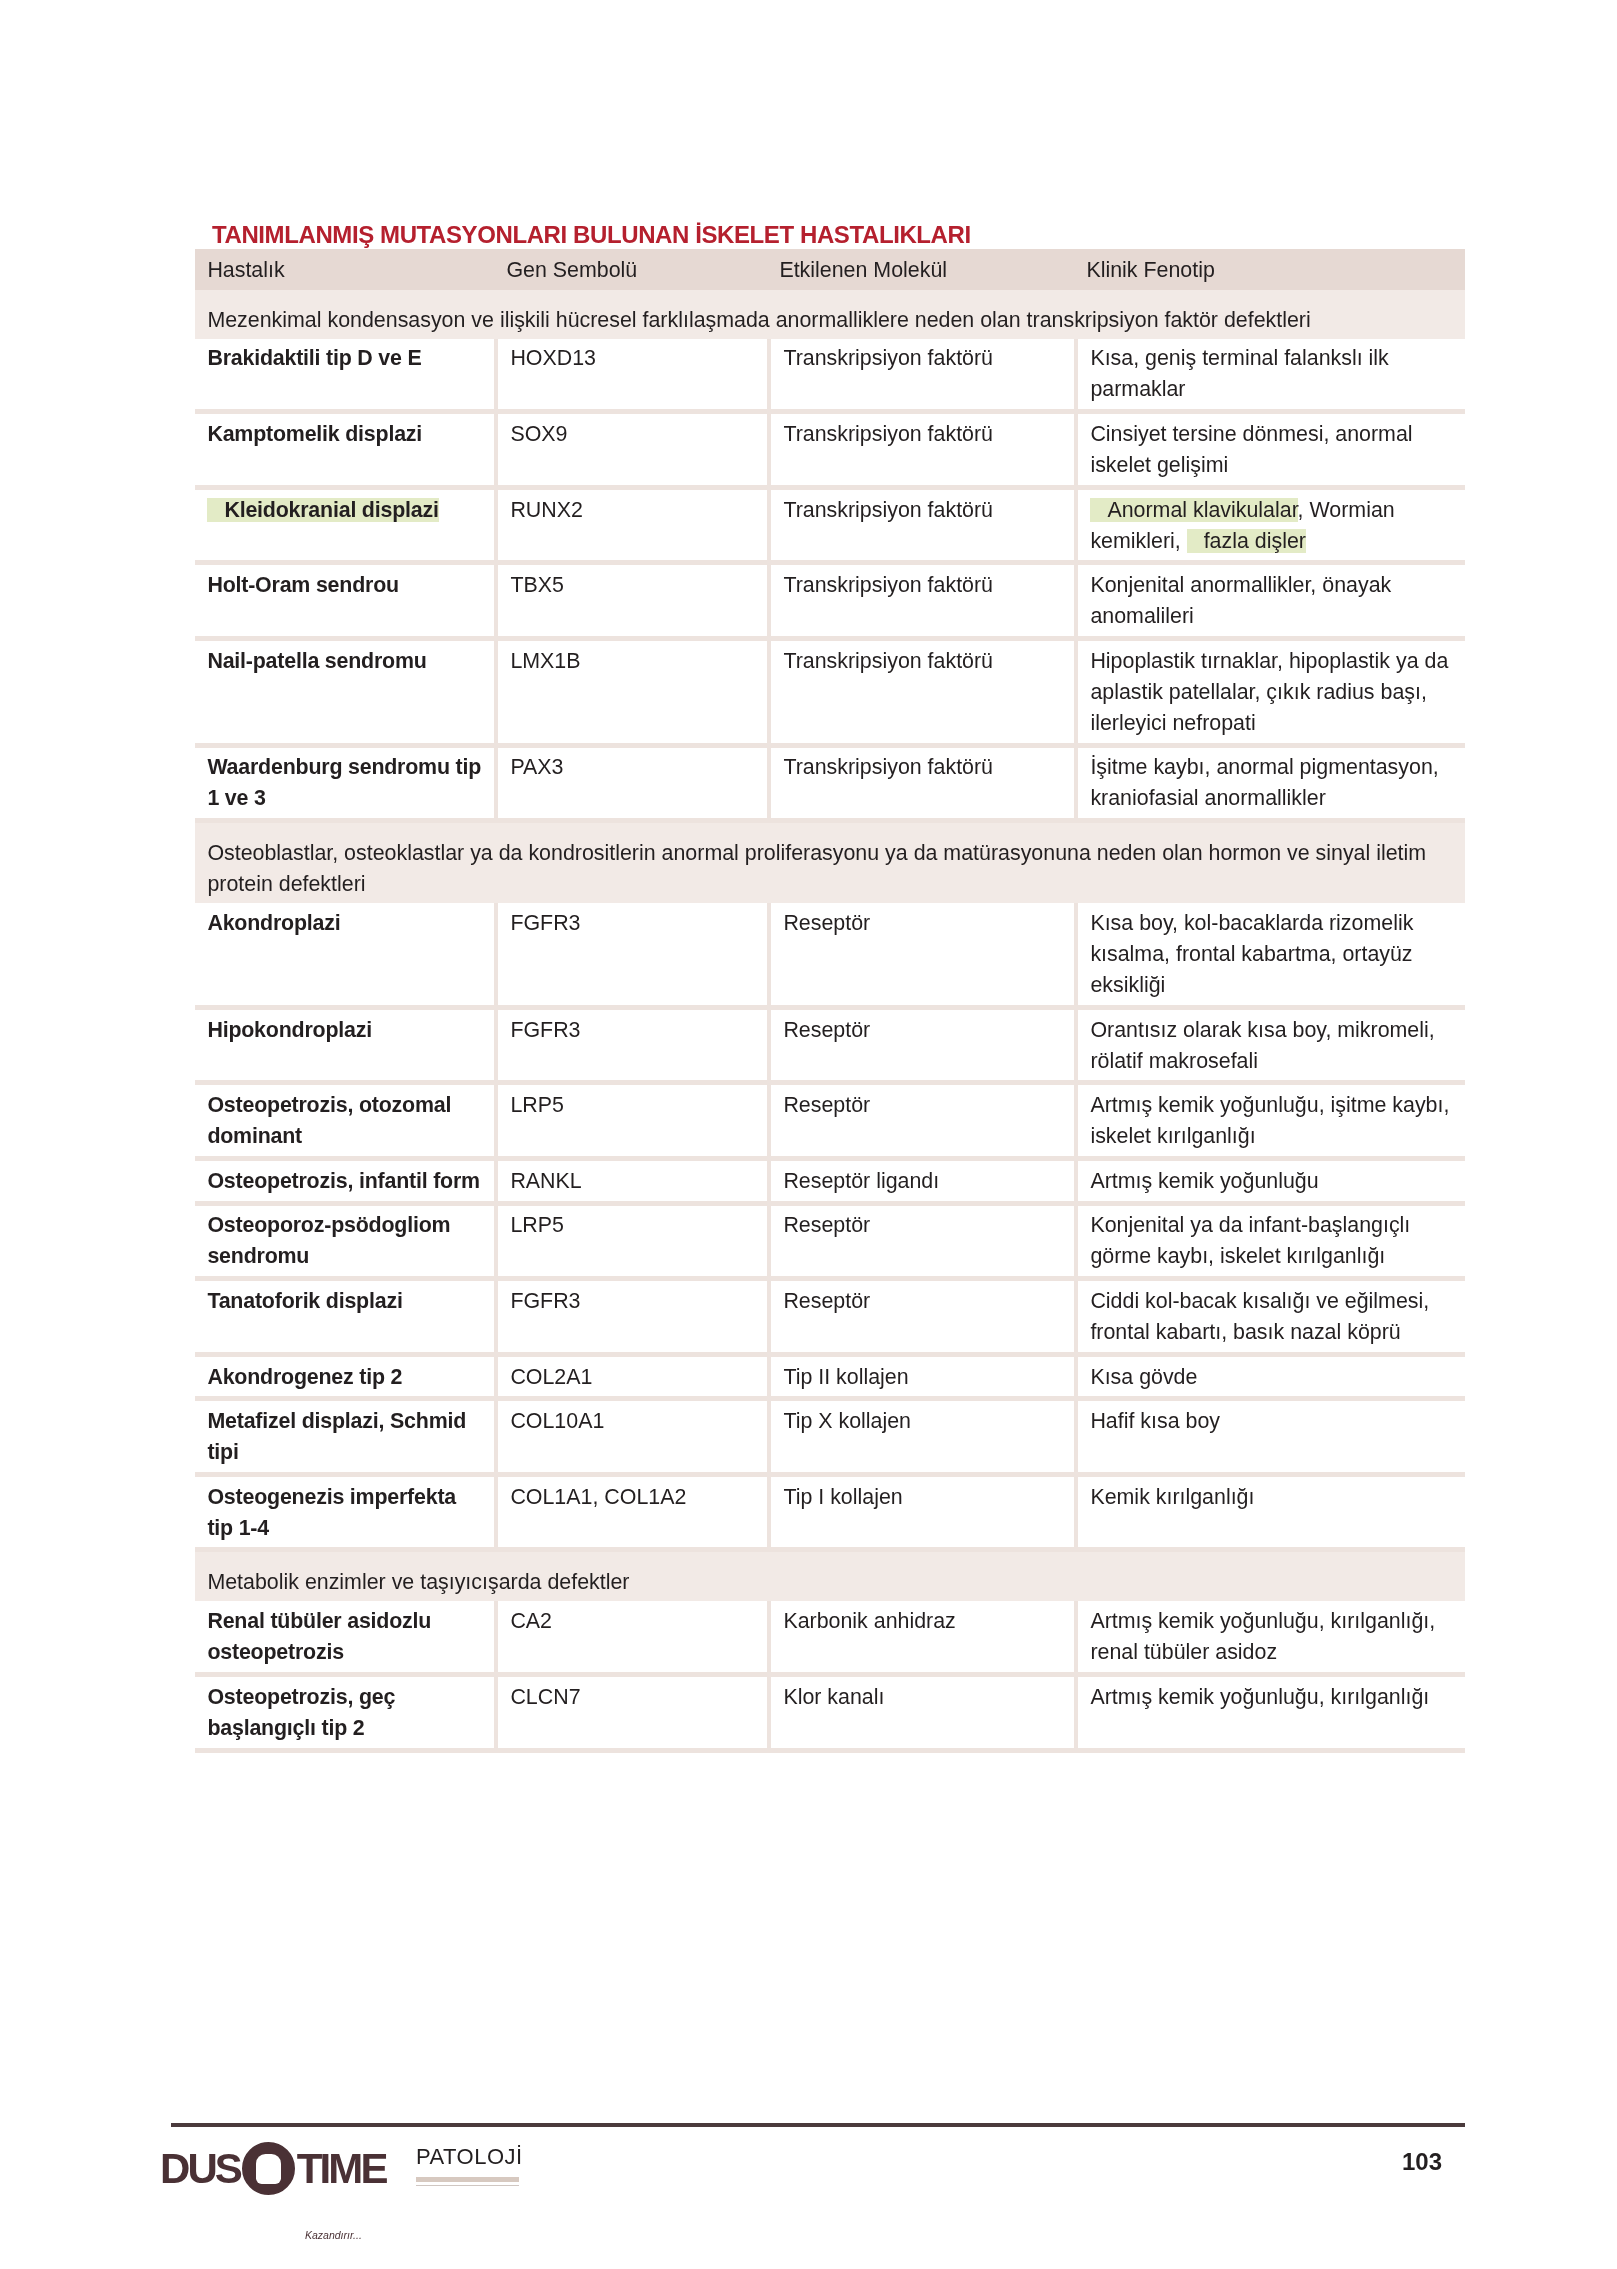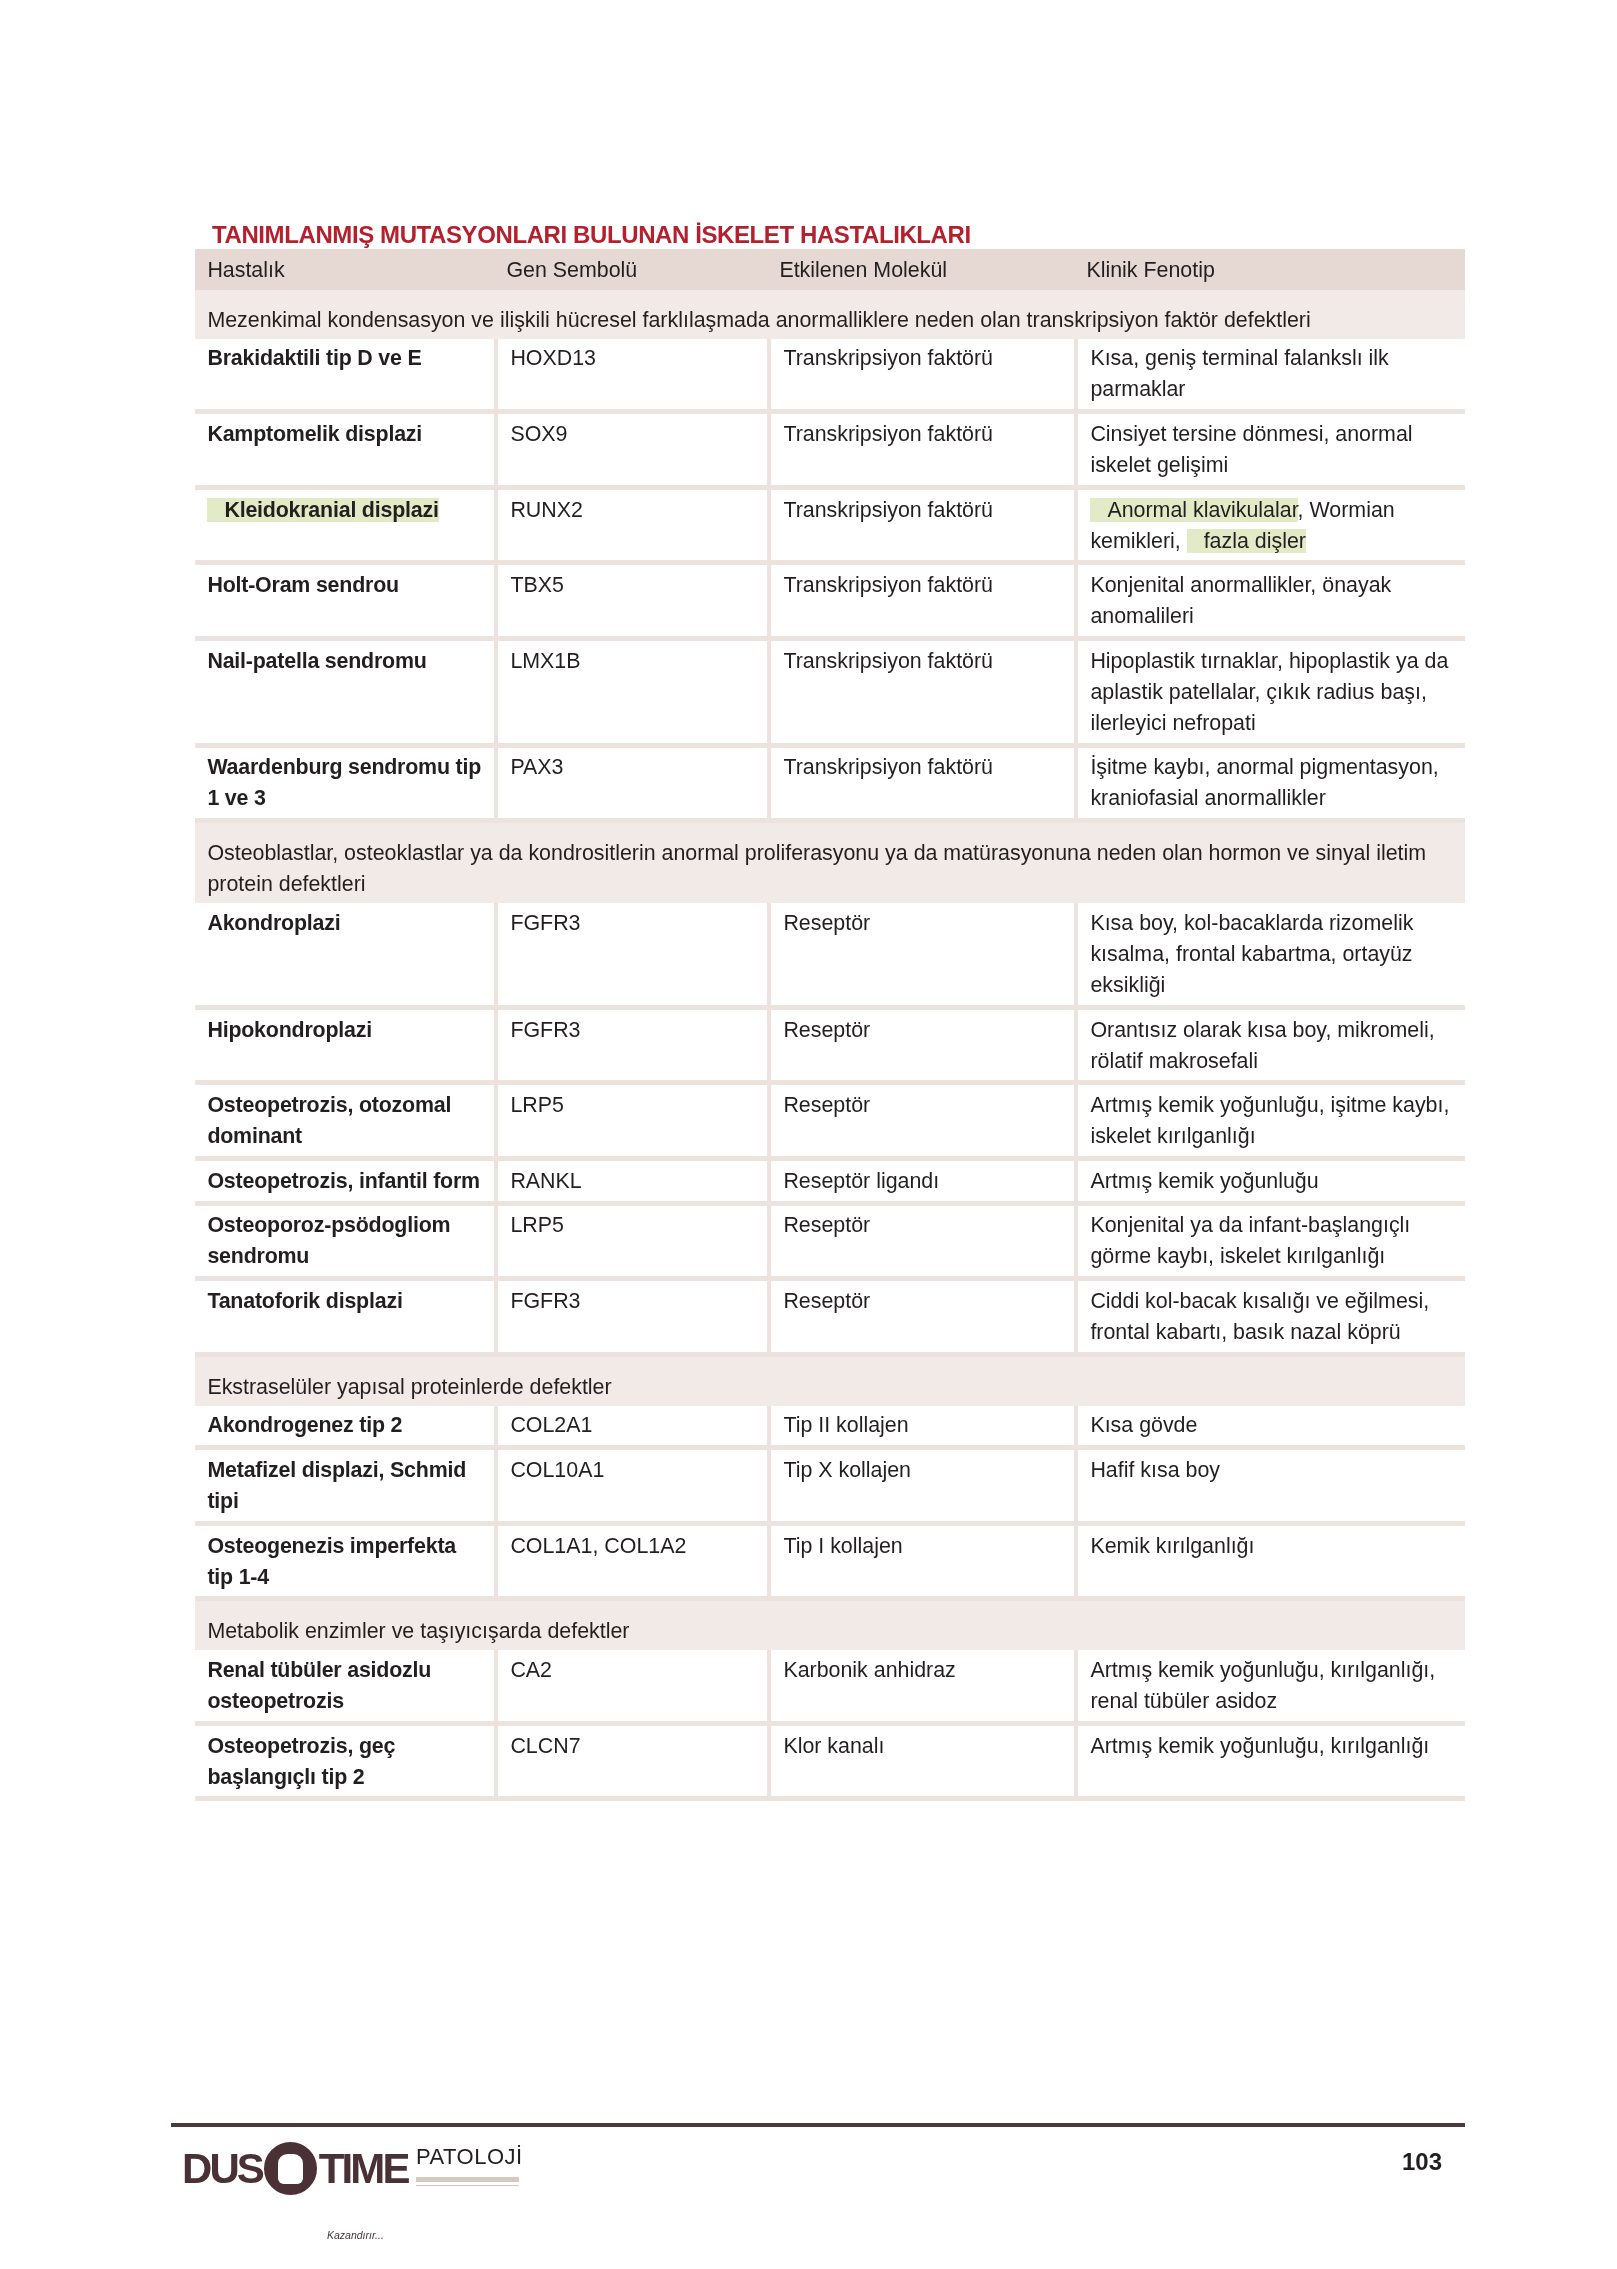--- a/index.html
+++ b/index.html
@@ -14,21 +14,21 @@
   table.main col.c3 { width: 307px; }
   table.main col.c4 { width: 391px; }
   th, td { text-align: left; vertical-align: top; padding: 4.8px 11.4px 3.8px 12.4px; line-height: 31px; }
   th { font-weight: normal; background: #e6d9d3; height: 29.5px; padding-top: 6px; }
   tr.section td { background: #f2eae6; padding-top: 15px; padding-bottom: 2.9px; }
   tr.data td { background: #ffffff; border-bottom: 5.7px solid #ede3de; }
   tr.data td + td { border-left: 4.8px solid #ede3de; }
   tr.data td.dis { font-weight: bold; letter-spacing: -0.2px; }
   .hl { background: #e3ebc6; padding-left: 17px; }
   .footer-rule { position: absolute; left: 171px; top: 2123px; width: 1294px; height: 3.8px; background: #4a3a3c; }
-  .logo { position: absolute; left: 182px; top: 2138px; height: 61px; display: flex; align-items: center; }
+  .logo { position: absolute; left: 160px; top: 2138px; height: 61px; display: flex; align-items: center; }
   .logo .word { font-size: 42px; font-weight: bold; color: #4a3135; letter-spacing: -2.9px; line-height: 1; }
   .logo .tooth { width: 53px; height: 53px; border-radius: 50%; border: 3.8px solid #4a3135;
                  box-sizing: border-box; margin: 0 1.9px; display: flex; align-items: center; justify-content: center; background: #4a3135; }
   .logo .tooth span { display: block; width: 25px; height: 30px; background: #ffffff; border-radius: 9.5px 9.5px 5.7px 5.7px; }
   .logo .tag { position: absolute; left: 145px; top: 48px; font-size: 10.5px; font-style: italic; color: #4a3135; white-space: nowrap; margin-top: 43px; }
   .section-label { position: absolute; left: 416px; top: 2144px; font-size: 22px; color: #231f20; letter-spacing: 0.5px; }
   .section-underline { position: absolute; left: 416px; top: 2177px; width: 103px; height: 4.8px; background: #d7c9c0; }
   .section-underline2 { position: absolute; left: 416px; top: 2185px; width: 103px; height: 1px; background: #d0c7c2; }
   .page-num { position: absolute; left: 1402px; top: 2148px; font-size: 24px; font-weight: bold; color: #231f20; }
 </style>
@@ -127,23 +127,20 @@
       <td>Reseptör</td>
       <td>Konjenital ya da infant-başlangıçlı görme kaybı, iskelet kırılganlığı</td>
     </tr>
     <tr class="data">
       <td class="dis">Tanatoforik displazi</td>
       <td>FGFR3</td>
       <td>Reseptör</td>
       <td>Ciddi kol-bacak kısalığı ve eğilmesi, frontal kabartı, basık nazal köprü</td>
     </tr>
 
-    <tr class="section">
-        <td colspan="4">Ekstraselüler yapısal proteinlerde defektler</td>
-      </tr>
     <tr class="data">
       <td class="dis">Akondrogenez tip 2</td>
       <td>COL2A1</td>
       <td>Tip II kollajen</td>
       <td>Kısa gövde</td>
     </tr>
     <tr class="data">
       <td class="dis">Metafizel displazi, Schmid tipi</td>
       <td>COL10A1</td>
       <td>Tip X kollajen</td>

